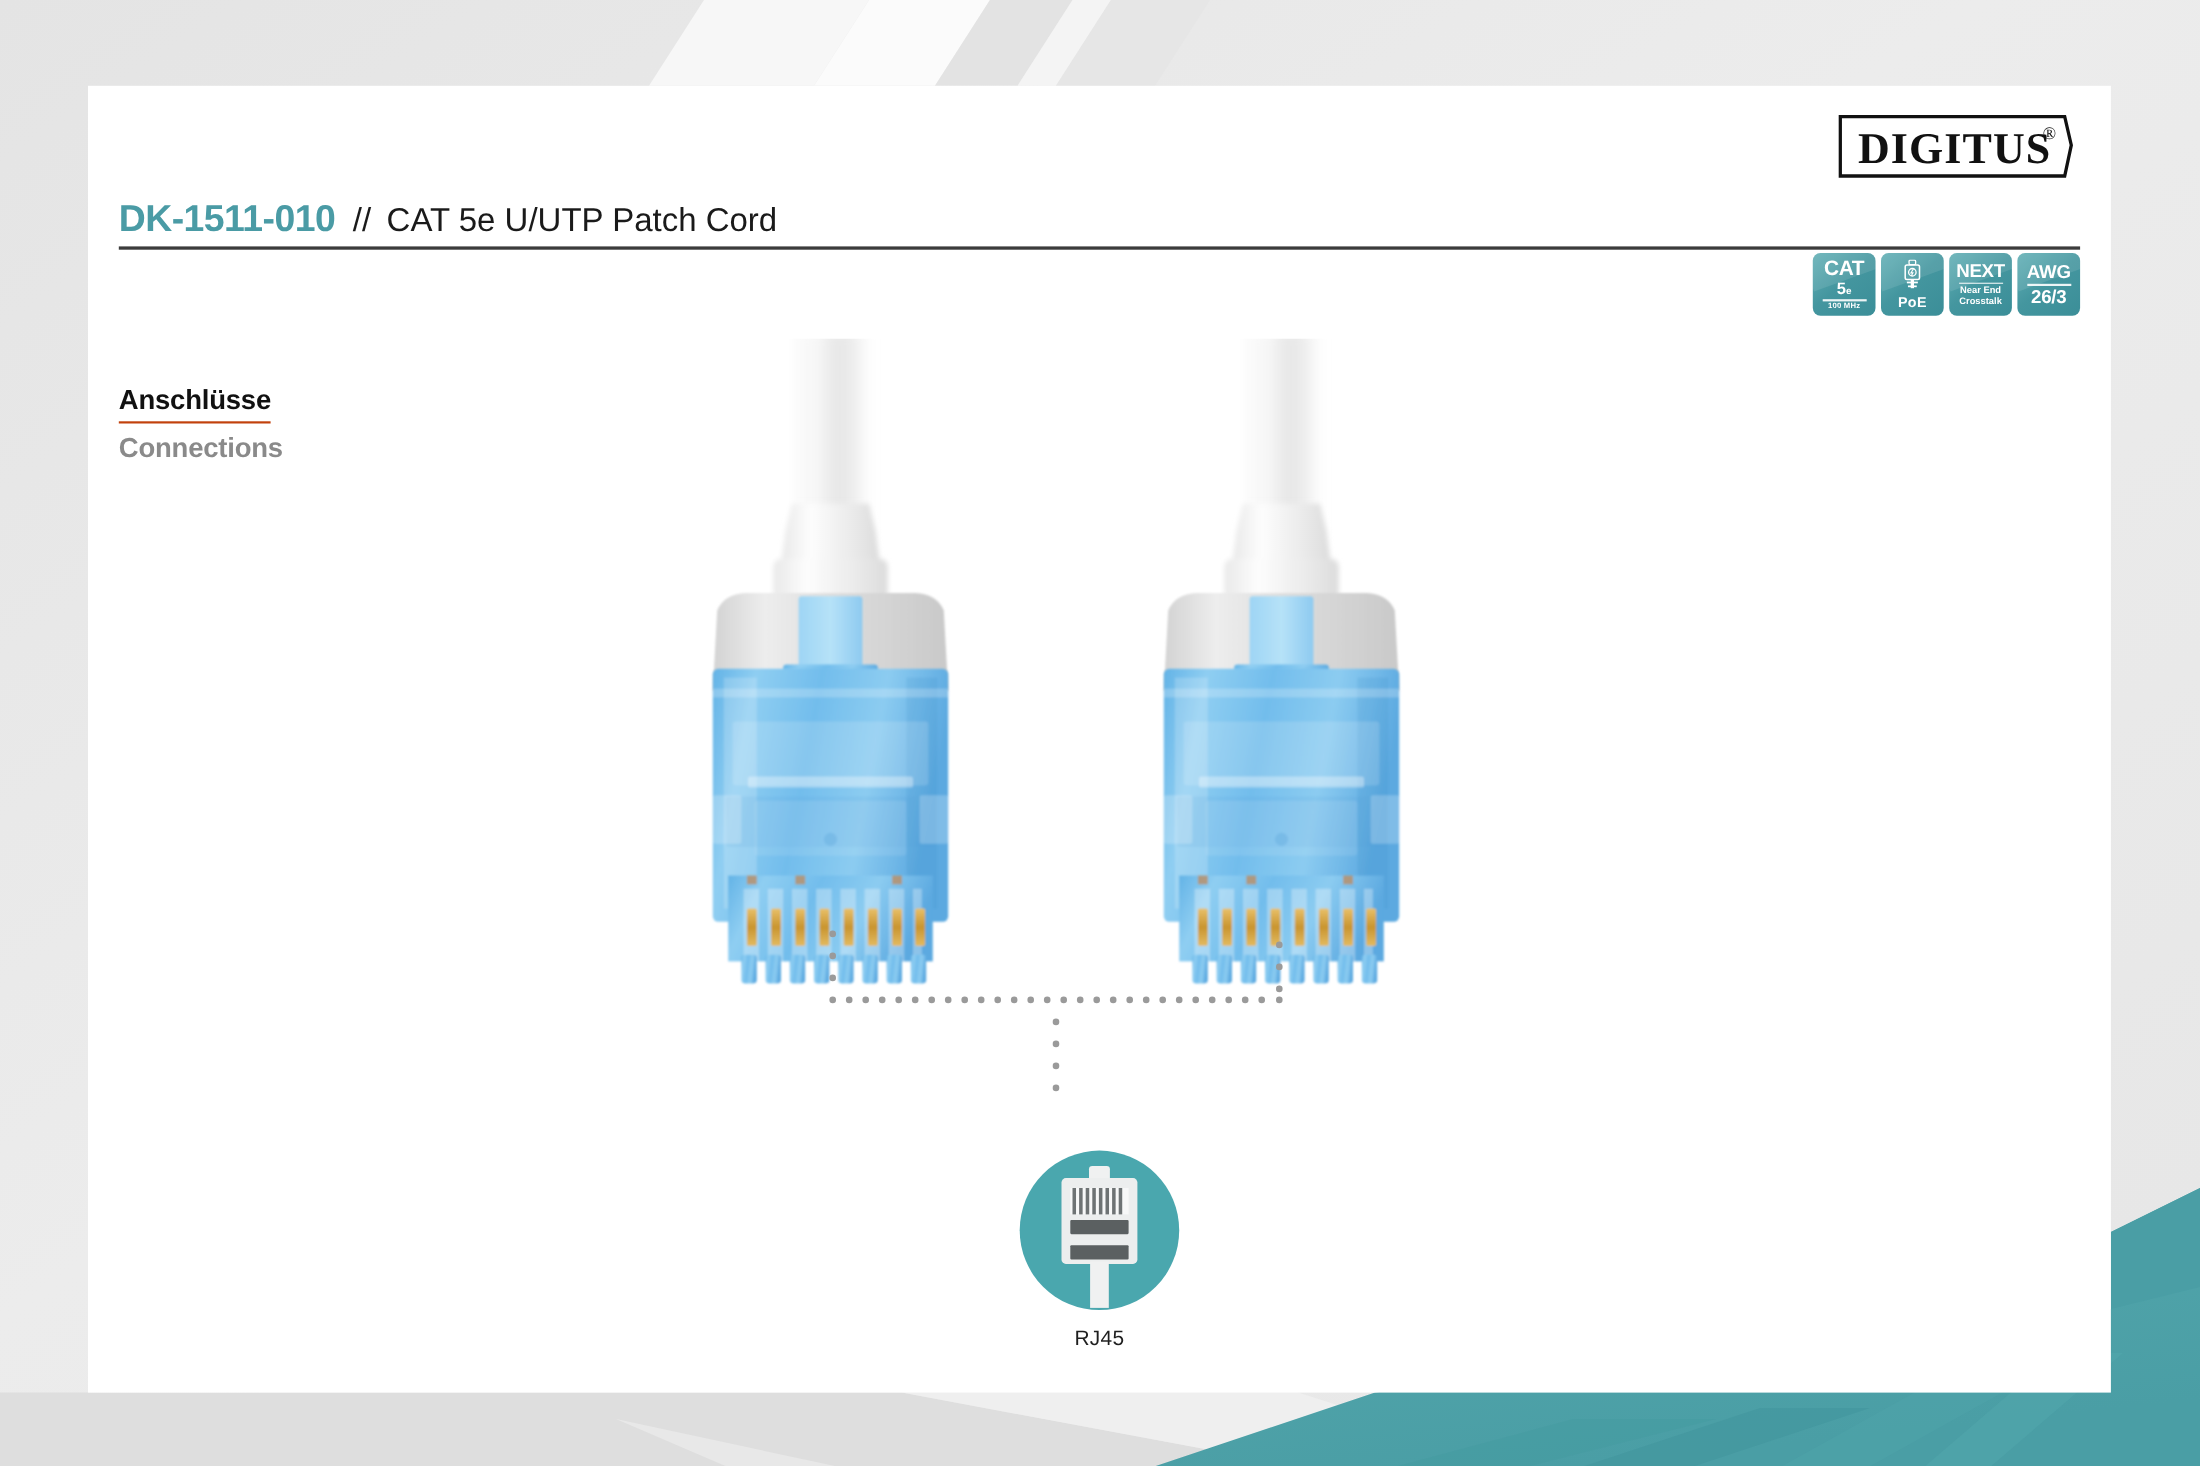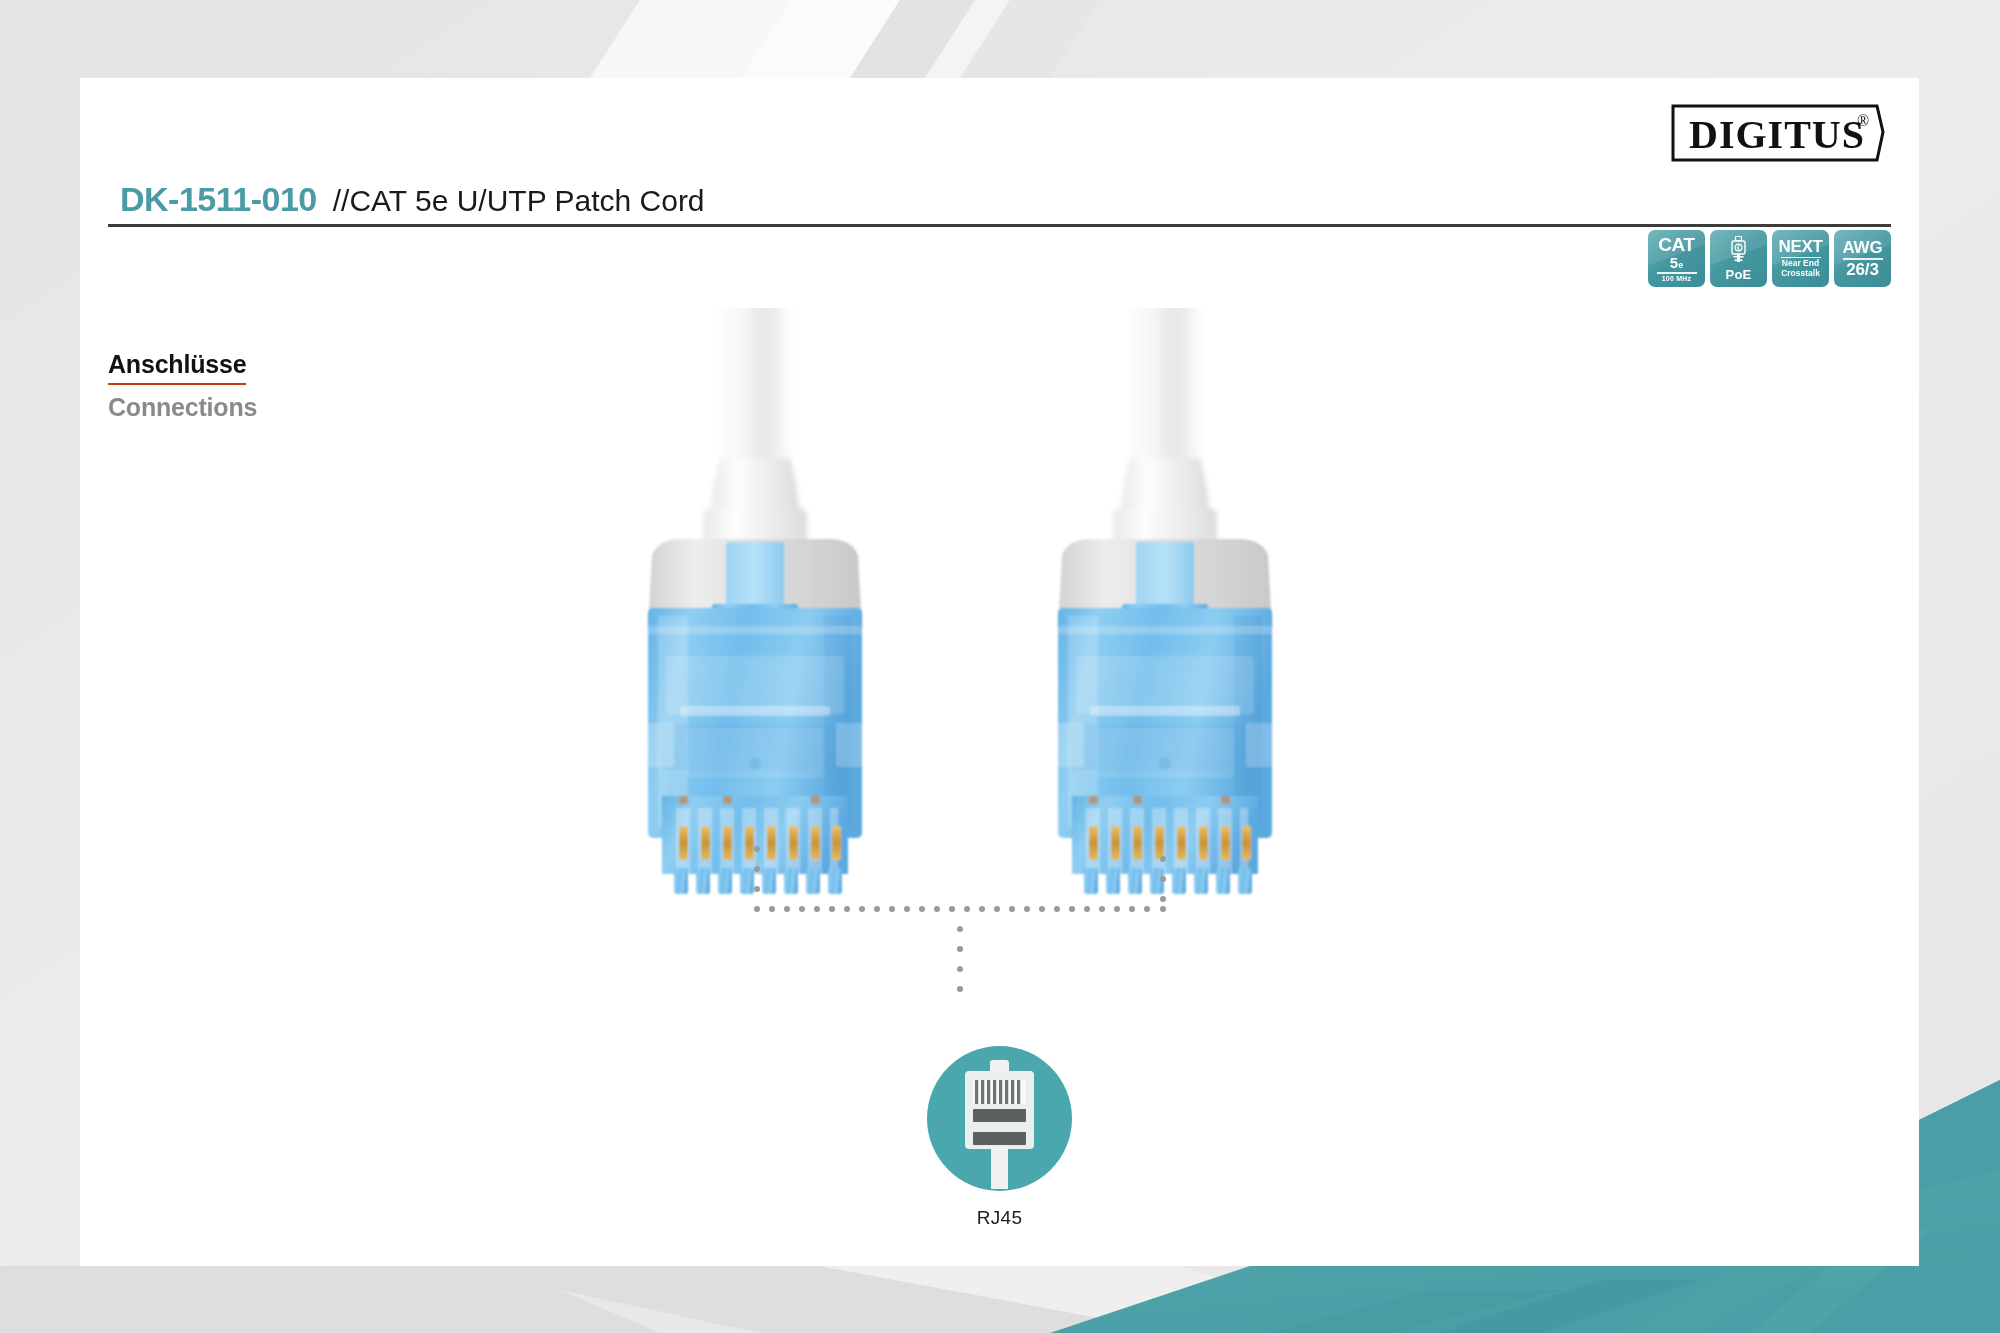--- a/index.html
+++ b/index.html
@@ -26,21 +26,21 @@
 
   
   .logo-wrap {
     position:absolute; right:34px; top:24px;
     width:214px; height:62px;
   }
   .logo-wrap svg { display:block; width:100%; height:100%; }
 
   .title-row {
     position:absolute;
-    left:40px; top:102px;
+    left:28px; top:102px;
     width:1783px;
     display:flex; align-items:baseline;
   }
   .title-code {
     color:#4a9ba5;
     font-size:34px;
     font-weight:bold;
     letter-spacing:-0.5px;
     white-space:nowrap;
   }
@@ -48,20 +48,21 @@
     color:#1a1a1a;
     font-size:30px;
     font-weight:400;
     margin-left:16px;
     letter-spacing:0px;
   }
   .title-name {
     color:#1a1a1a;
     font-size:30px;
     font-weight:400;
+    margin-left:14px;
     white-space:nowrap;
   }
   .title-rule {
     position:absolute;
     left:28px; top:146px;
     width:1783px; height:3px;
     background:#3c3c3c;
   }
 
   

